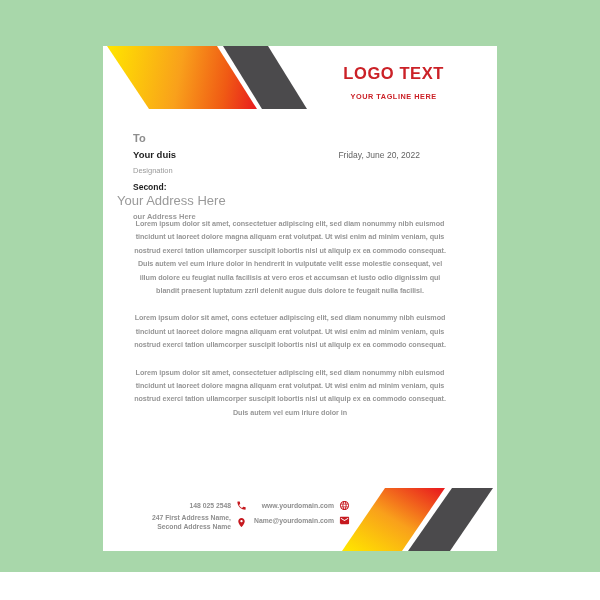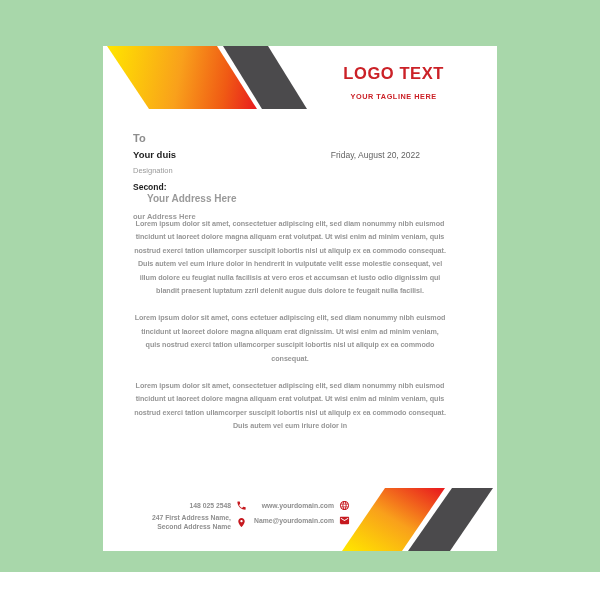--- a/index.html
+++ b/index.html
@@ -25,21 +25,21 @@
   .logo { position:absolute; top:19px; right:53px; text-align:center; color:#cb2127; }
   .logo-title { font-size:16.5px; font-weight:bold; letter-spacing:.6px; line-height:17px; }
   .logo-tagline { font-size:7.3px; font-weight:bold; letter-spacing:.55px; margin-top:10px; }
 
   
   .to      { position:absolute; left:30px; top:86px;  font-size:11px; color:#8d8d8d; font-weight:700; }
   .name    { position:absolute; left:30px; top:103px; font-size:9.5px; color:#1f1f1f; font-weight:bold; }
   .desig   { position:absolute; left:30px; top:120px; font-size:7.5px; color:#9a9a9a; font-weight:400; }
   .date    { position:absolute; right:77px; top:104px; font-size:8.5px; color:#636363; }
   .addr-label { position:absolute; left:30px; top:136px; font-size:8.5px; color:#1f1f1f; font-weight:bold; }
-  .addr1   { position:absolute; left:44px; top:147px; font-size:10px; color:#9a9a9a; font-weight:700; }
+  .addr1   { position:absolute; left:14px; top:147px; font-size:13px; color:#9a9a9a; font-weight:400; }
   .addr2   { position:absolute; left:30px; top:166px; font-size:7.5px; color:#9a9a9a; font-weight:700; }
 
   
   .bodytext { position:absolute; left:30px; top:171px; width:314px; }
   .bodytext p { font-size:7.2px; line-height:13.4px; color:#979797; font-weight:700;
     letter-spacing:-.05px; margin-bottom:14px;text-align:center; }
 
   
   .f-item { position:absolute; display:flex; align-items:center; justify-content:flex-end; gap:5px; }
   .f-text { font-size:6.8px; color:#8f8f8f; font-weight:700; text-align:right; line-height:9px; }
@@ -60,28 +60,28 @@
     <div class="shape hdr-gray"></div>
 
     <div class="logo">
       <div class="logo-title">LOGO TEXT</div>
       <div class="logo-tagline">YOUR TAGLINE HERE</div>
     </div>
 
     <div class="to">To</div>
     <div class="name">Your duis</div>
     <div class="desig">Designation</div>
-    <div class="date">Friday, August 20, 2022</div>
+    <div class="date">Friday, June 20, 2022</div>
     <div class="addr-label">Second:</div>
     <div class="addr1">Your Address Here</div>
     <div class="addr2">our Address Here</div>
 
     <div class="bodytext">
       <p>Lorem ipsum dolor sit amet, consectetuer adipiscing elit, sed diam nonummy nibh euismod tincidunt ut laoreet dolore magna aliquam erat volutpat. Ut wisi enim ad minim veniam, quis nostrud exerci tation ullamcorper suscipit lobortis nisl ut aliquip ex ea commodo consequat. Duis autem vel eum iriure dolor in hendrerit in vulputate velit esse molestie consequat, vel illum dolore eu feugiat nulla facilisis at vero eros et accumsan et iusto odio dignissim qui blandit praesent luptatum zzril delenit augue duis dolore te feugait nulla facilisi.</p>
-      <p>Lorem ipsum dolor sit amet, cons ectetuer adipiscing elit, sed diam nonummy nibh euismod tincidunt ut laoreet dolore magna aliquam erat dignissim. Ut wisi enim ad minim veniam, quis nostrud exerci tation ullamcorper suscipit lobortis nisl ut aliquip ex ea commodo consequat.</p>
+      <p>Lorem ipsum dolor sit amet, cons ectetuer adipiscing elit, sed diam nonummy nibh euismod tincidunt ut laoreet dolore magna aliquam erat volutpat. Ut wisi enim ad minim veniam, quis nostrud exerci tation ullamcorper suscipit lobortis nisl ut aliquip ex ea commodo consequat.</p>
       <p>Lorem ipsum dolor sit amet, consectetuer adipiscing elit, sed diam nonummy nibh euismod tincidunt ut laoreet dolore magna aliquam erat volutpat. Ut wisi enim ad minim veniam, quis nostrud exerci tation ullamcorper suscipit lobortis nisl ut aliquip ex ea commodo consequat. Duis autem vel eum iriure dolor in</p>
     </div>
 
     <div class="f-item f-phone">
       <div class="f-text">148 025 2548</div>
       <span class="f-icon">
         <svg viewBox="0 0 24 24">
             <path d="M6.62 10.79c1.44 2.83 3.76 5.14 6.59 6.59l2.2-2.21c.27-.27.67-.36 1.02-.24 1.12.37 2.33.57 3.57.57.55 0 1 .45 1 1V20c0 .55-.45 1-1 1-9.39 0-17-7.61-17-17 0-.55.45-1 1-1h3.5c.55 0 1 .45 1 1 0 1.25.2 2.45.57 3.57.11.35.03.74-.25 1.02l-2.2 2.2z"></path>
           </svg>
       </span>

